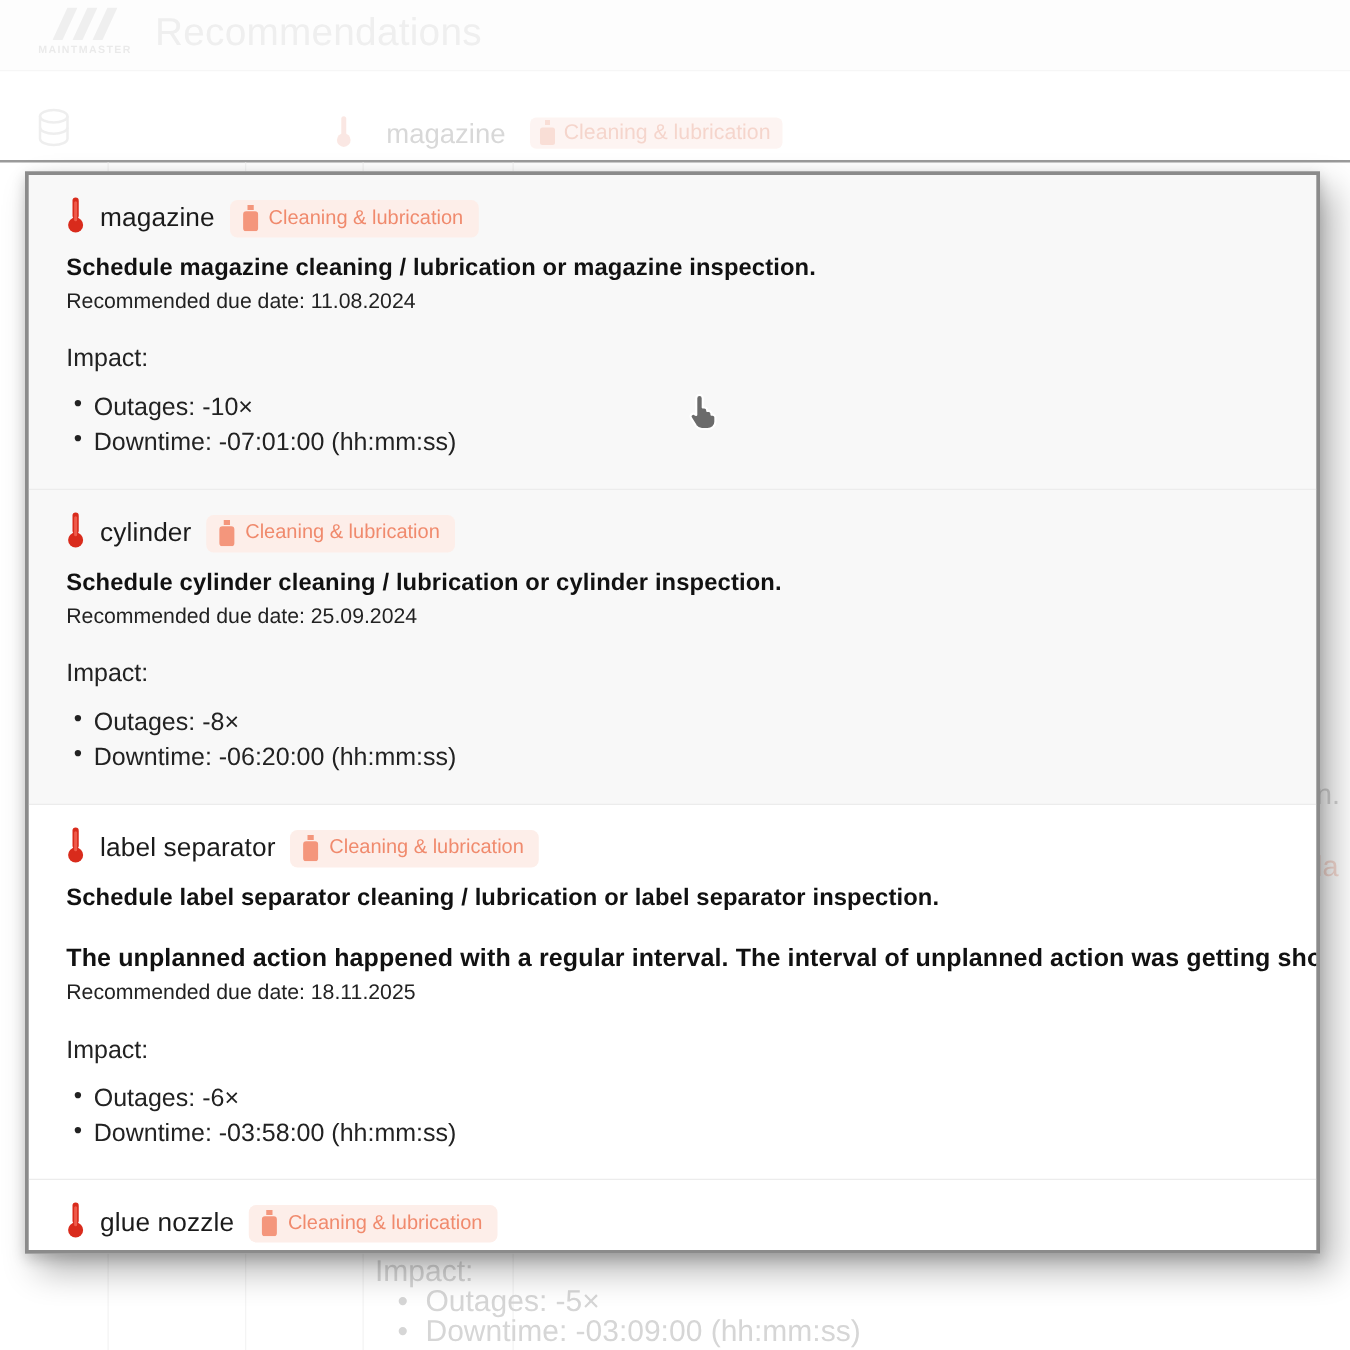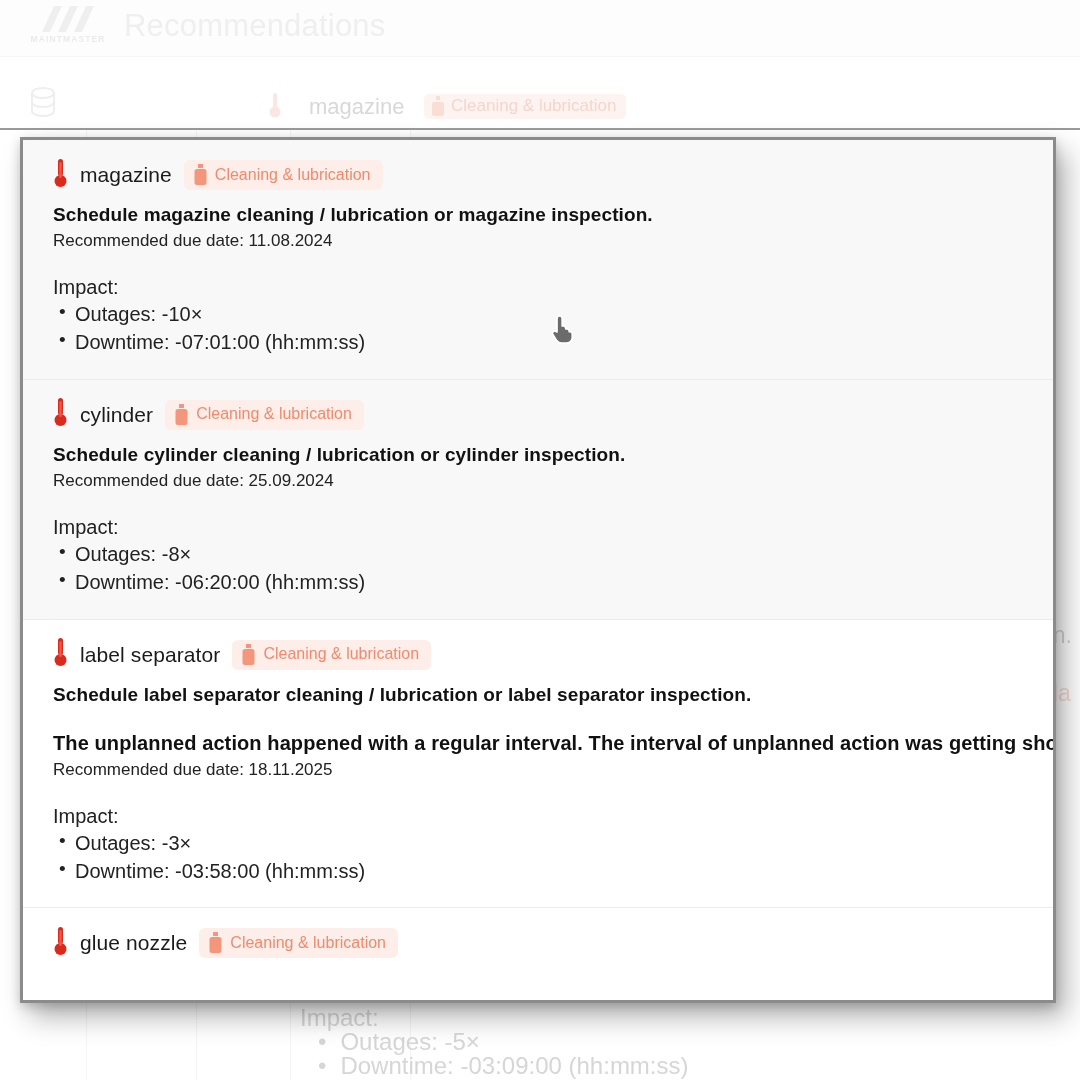--- a/index.html
+++ b/index.html
@@ -181,21 +181,21 @@
   }
 
   .impact-label {
     font-size: 20px;
     color: #222222;
     margin-top: 25px;
   }
 
   .impact-list {
     list-style: none;
-    margin-top: 1px;
+    margin-top: 13px;
   }
   .impact-list li {
     font-size: 20px;
     color: #222222;
     line-height: 1.42;
     position: relative;
     padding-left: 22px;
   }
   .impact-list li::before {
     content: "\2022";
@@ -350,21 +350,21 @@
             <path d="M3 5 h7 a2.5 2.5 0 0 1 2.5 2.5 v11 a2.5 2.5 0 0 1 -2.5 2.5 h-7 a2.5 2.5 0 0 1 -2.5 -2.5 v-11 a2.5 2.5 0 0 1 2.5 -2.5 z" fill="#f4967c"></path>
           </svg>
           <span class="badge-text">Cleaning &amp; lubrication</span>
         </span>
       </div>
       <div class="headline">Schedule label separator cleaning / lubrication or label separator inspection.</div>
       <div class="extra-note">The unplanned action happened with a regular interval. The interval of unplanned action was getting shorter</div>
       <div class="due-date">Recommended due date: 18.11.2025</div>
       <div class="impact-label">Impact:</div>
       <ul class="impact-list">
-        <li>Outages: -3×</li>
+        <li>Outages: -6×</li>
         <li>Downtime: -03:58:00 (hh:mm:ss)</li>
       </ul>
     </div>
 
     <div class="card">
       <div class="card-head">
         <span class="thermo">
           <svg width="15" height="31" viewBox="0 0 15 31" aria-hidden="true">
             <rect x="5" y="1" width="5" height="17" rx="2.5" fill="#d92b1c"></rect>
             <circle cx="7.5" cy="23" r="6" fill="#d92b1c"></circle>

